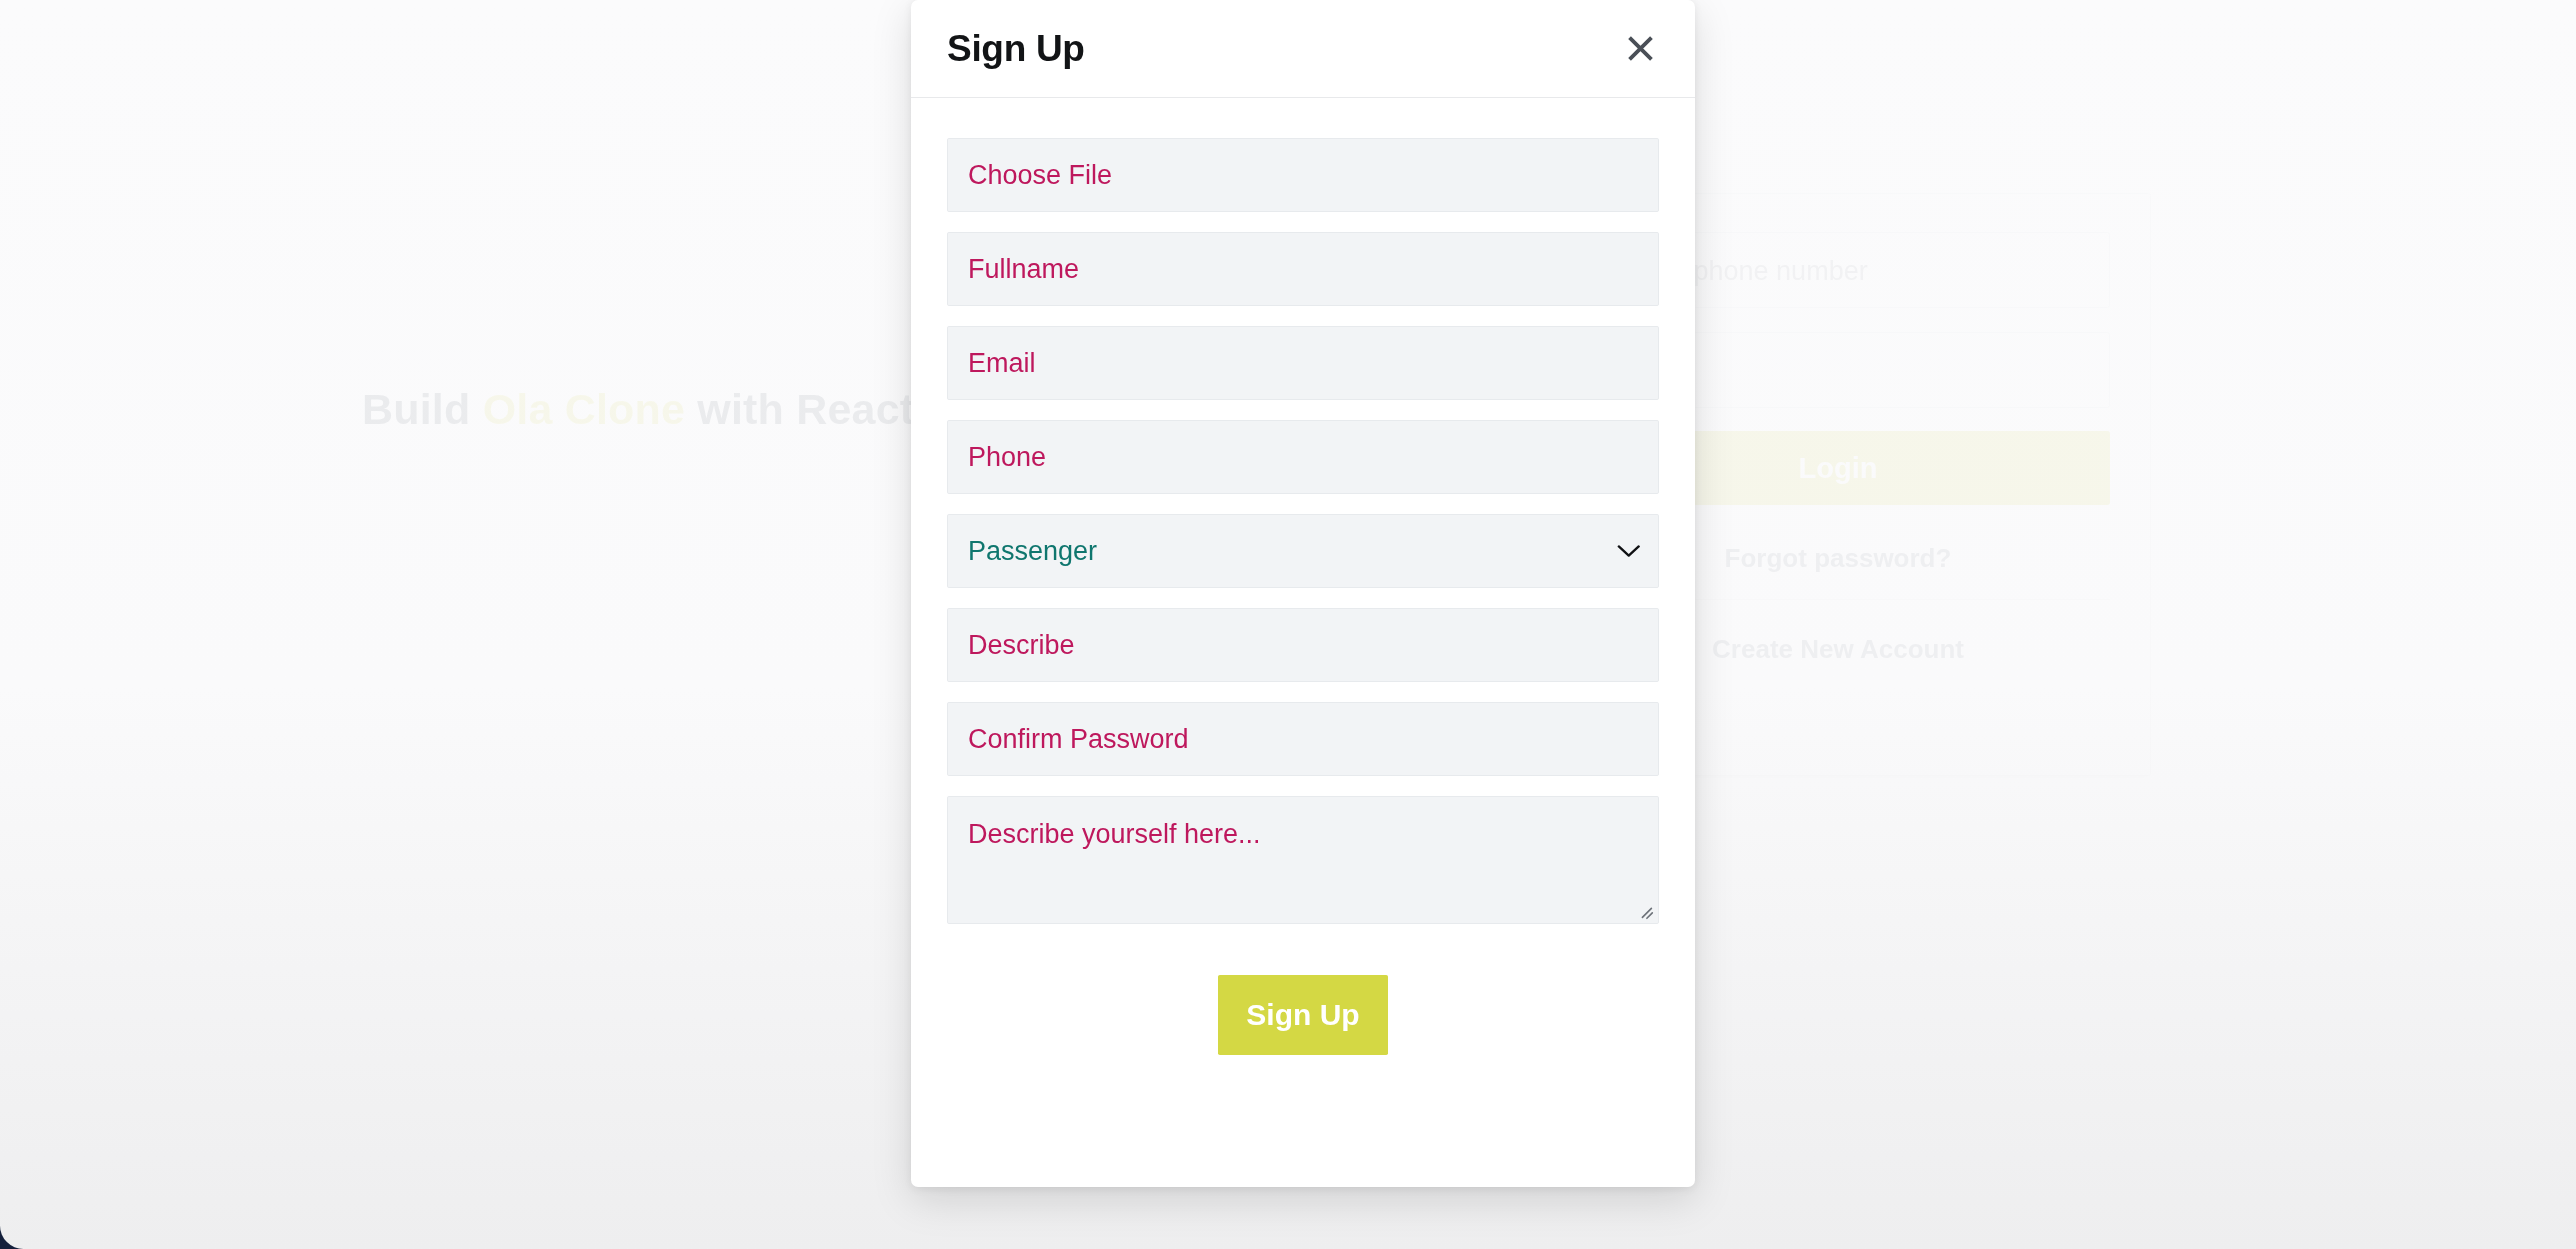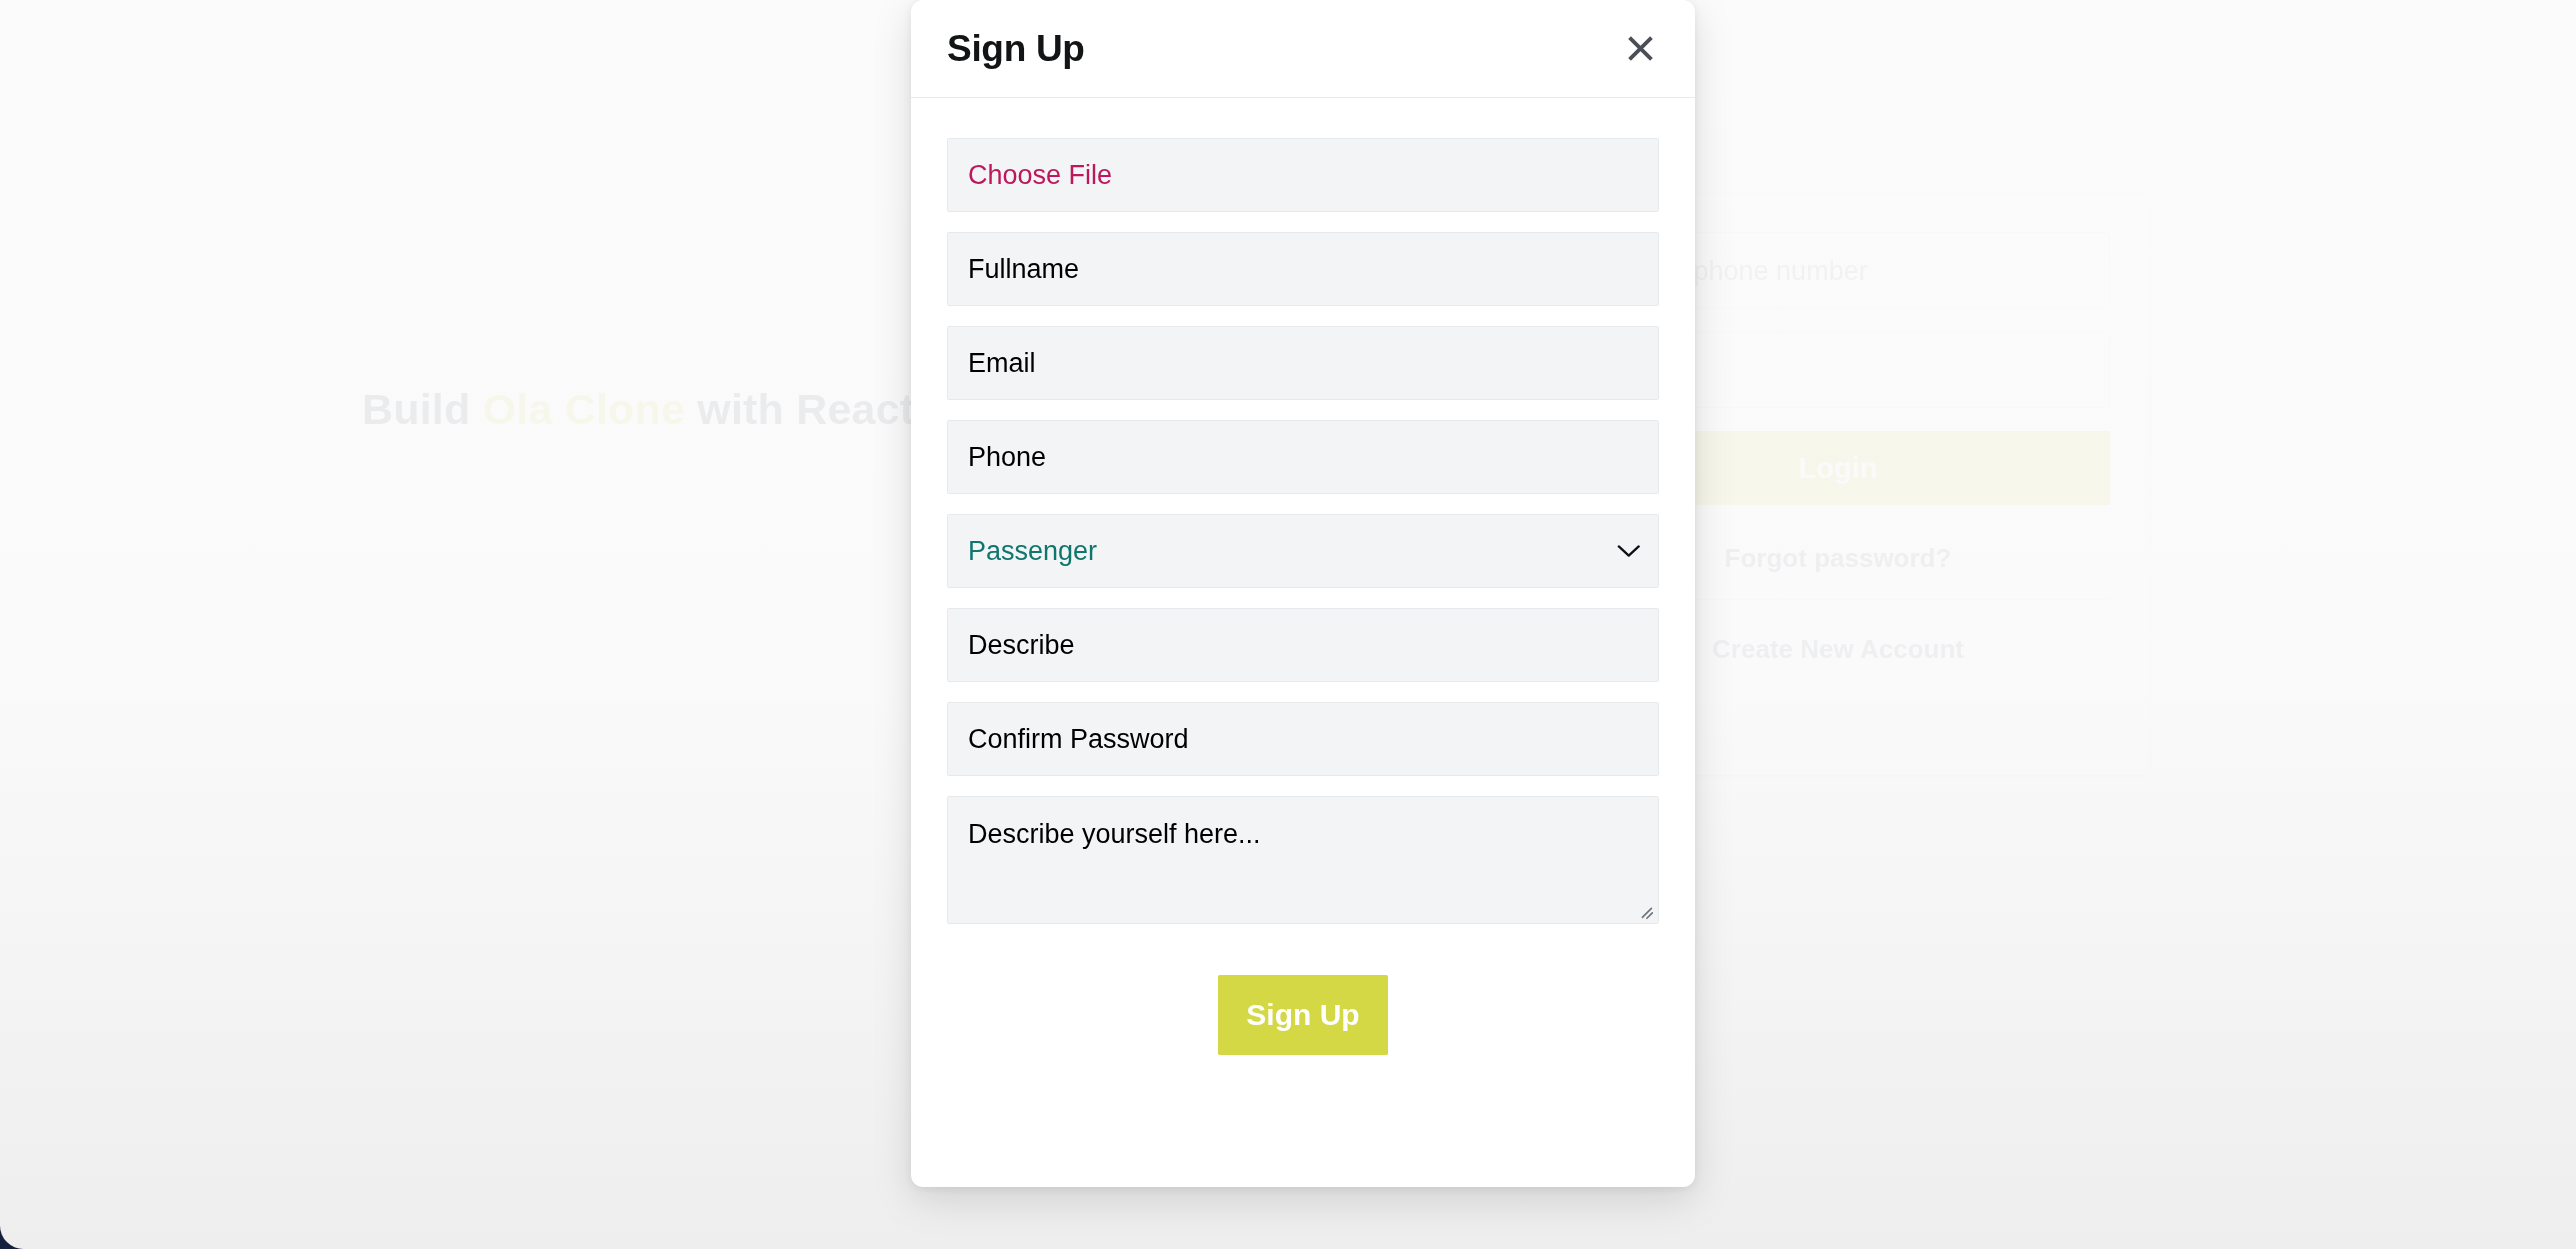--- a/index.html
+++ b/index.html
@@ -114,21 +114,21 @@
 
   
   #modal {
     position: absolute;
     left: 911px;
     top: 0px;
     width: 784px;
     height: 1187px;
     background: #ffffff;
     box-shadow: 0 12.7px 40px rgba(0,0,0,0.13), 0 1.8px 9px rgba(0,0,0,0.07);
-    border-radius: 12px;
+    border-radius: 7px;
     z-index: 20;
   }
 
   #modal-header {
     position: relative;
     height: 98px;
     border-bottom: 0.9px solid #e8e9eb;
     padding: 0 31px 0 36px;
     display: flex;
     align-items: center;
@@ -164,21 +164,21 @@
     width: 100%;
     height: 74px;
     background: #f2f4f6;
     border: 0.9px solid #e7eaed;
     border-radius: 1.8px;
     margin-bottom: 20px;
     padding: 0 20px;
     font-family: "Liberation Sans", sans-serif;
     font-size: 27px;
     line-height: 72px;
-    color: #000000;
+    color: #be185d;
     white-space: nowrap;
     overflow: hidden;
     cursor: text;
   }
   .field.filled { color: #be185d; margin-top: 6px; }
 
   #file-field { cursor: pointer; }
 
   #role-select {
     position: relative;

